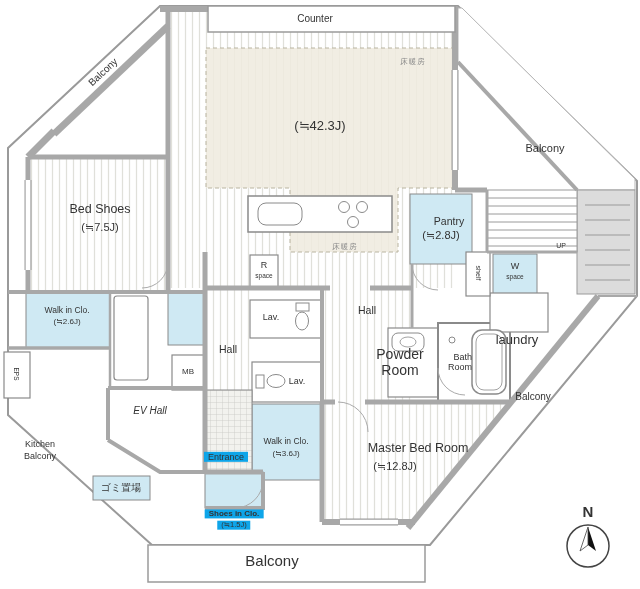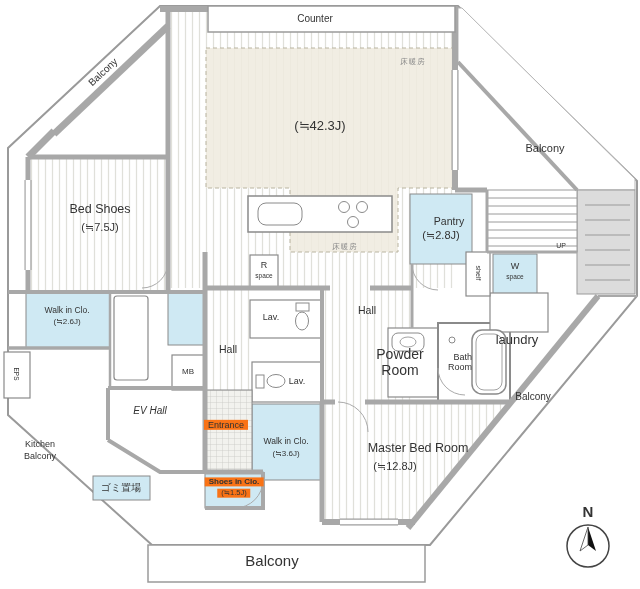--- a/index.html
+++ b/index.html
@@ -3,21 +3,21 @@
 <meta charset="utf-8">
 <style>
   html,body{margin:0;padding:0;background:#fff;}
   #plan{position:relative;width:640px;height:589px;background:#fff;overflow:hidden;
         font-family:"Liberation Sans","DejaVu Sans",sans-serif;}
   #plan svg{position:absolute;left:0;top:0;}
   .lbl{position:absolute;transform:translate(-50%,-50%);color:#333;white-space:nowrap;
        text-align:center;line-height:1.15;}
   .tiny{color:#8a8a8a;letter-spacing:1px;}
   .vert{writing-mode:vertical-rl;}
-  .chip{background:#f97316;padding:0 4px;}
+  .chip{background:#0ea5e9;padding:0 4px;margin-top:32px;}
   .b{font-weight:bold;}
 </style>
 </head>
 <body>
 
 <div id="plan">
 
   <svg width="640" height="589" viewBox="0 0 640 589">
     <defs>
       <pattern id="st" width="7" height="7" patternUnits="userSpaceOnUse">

